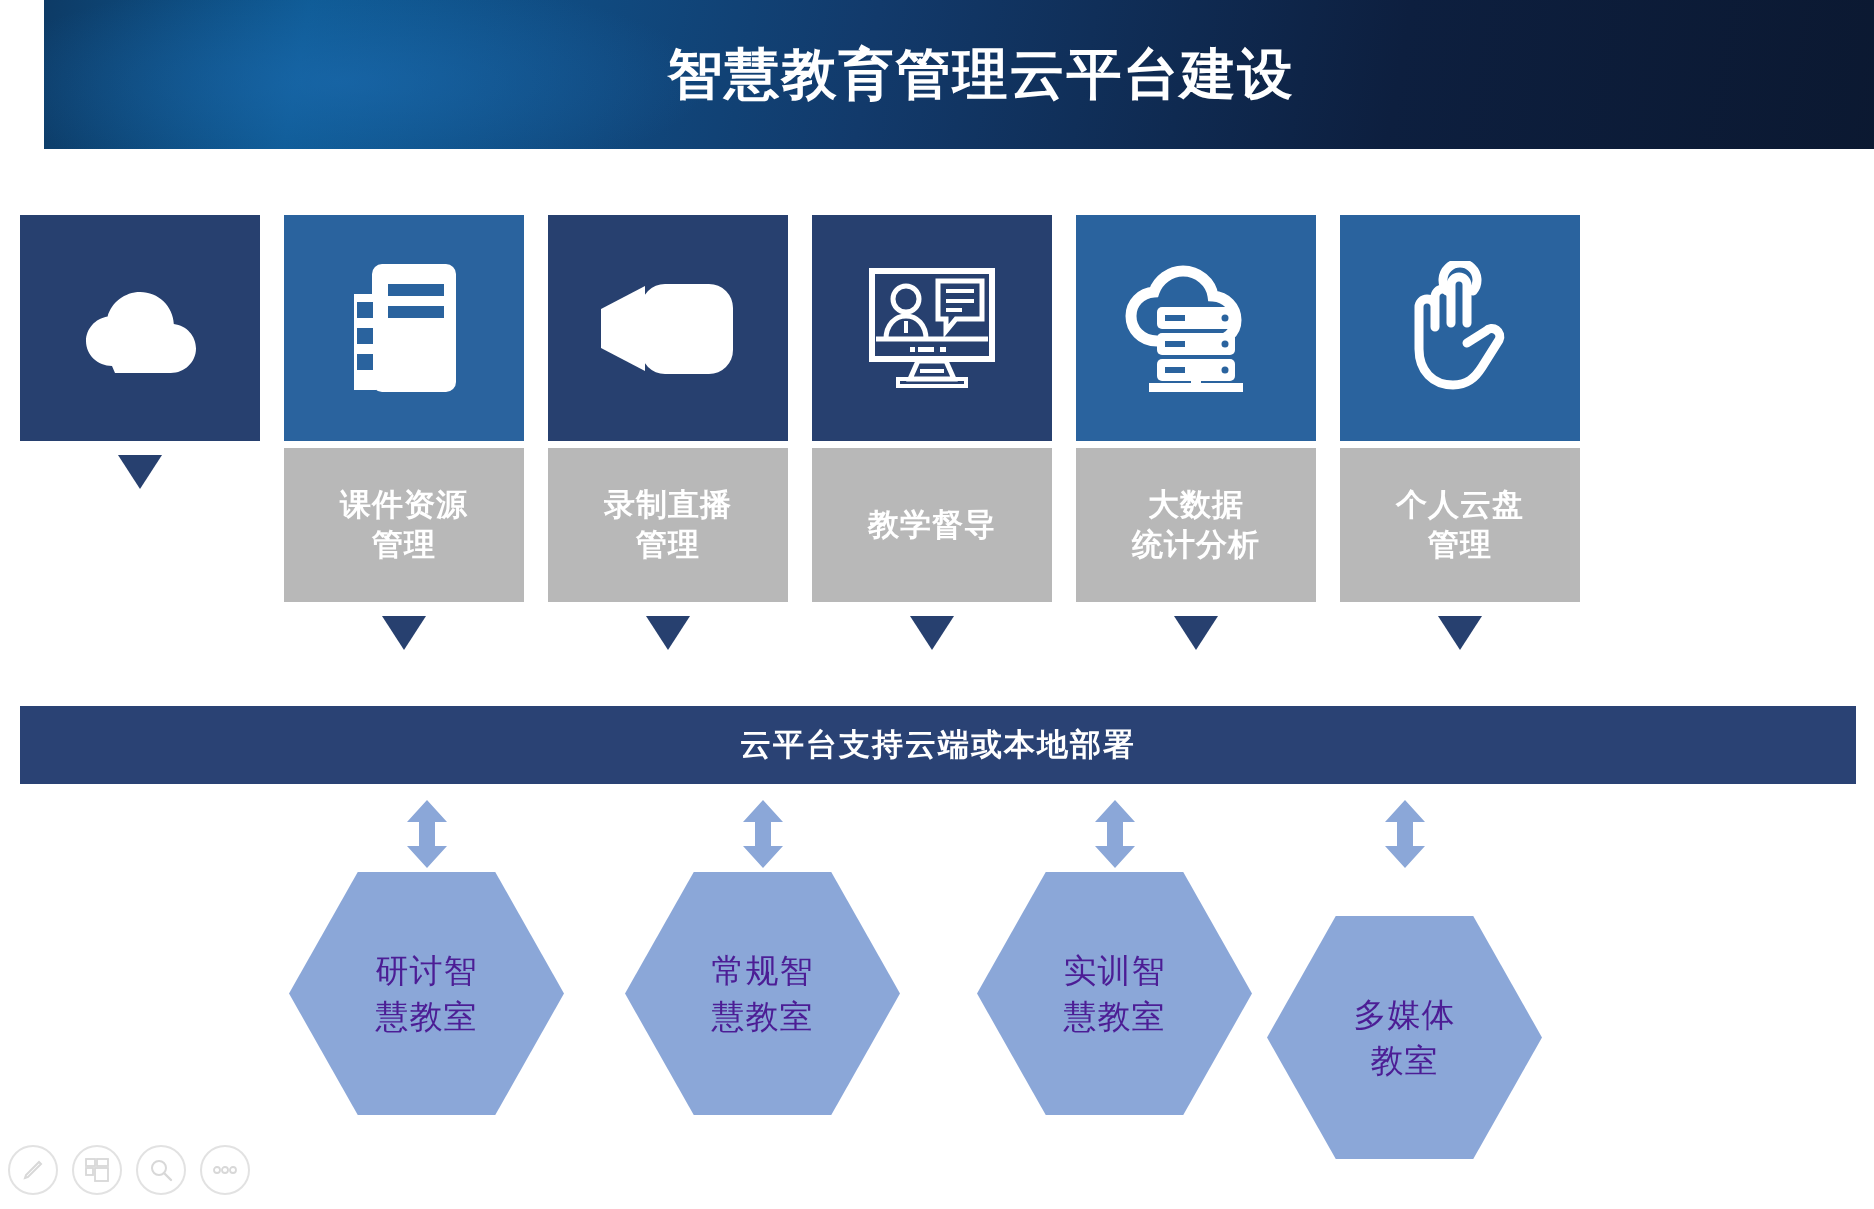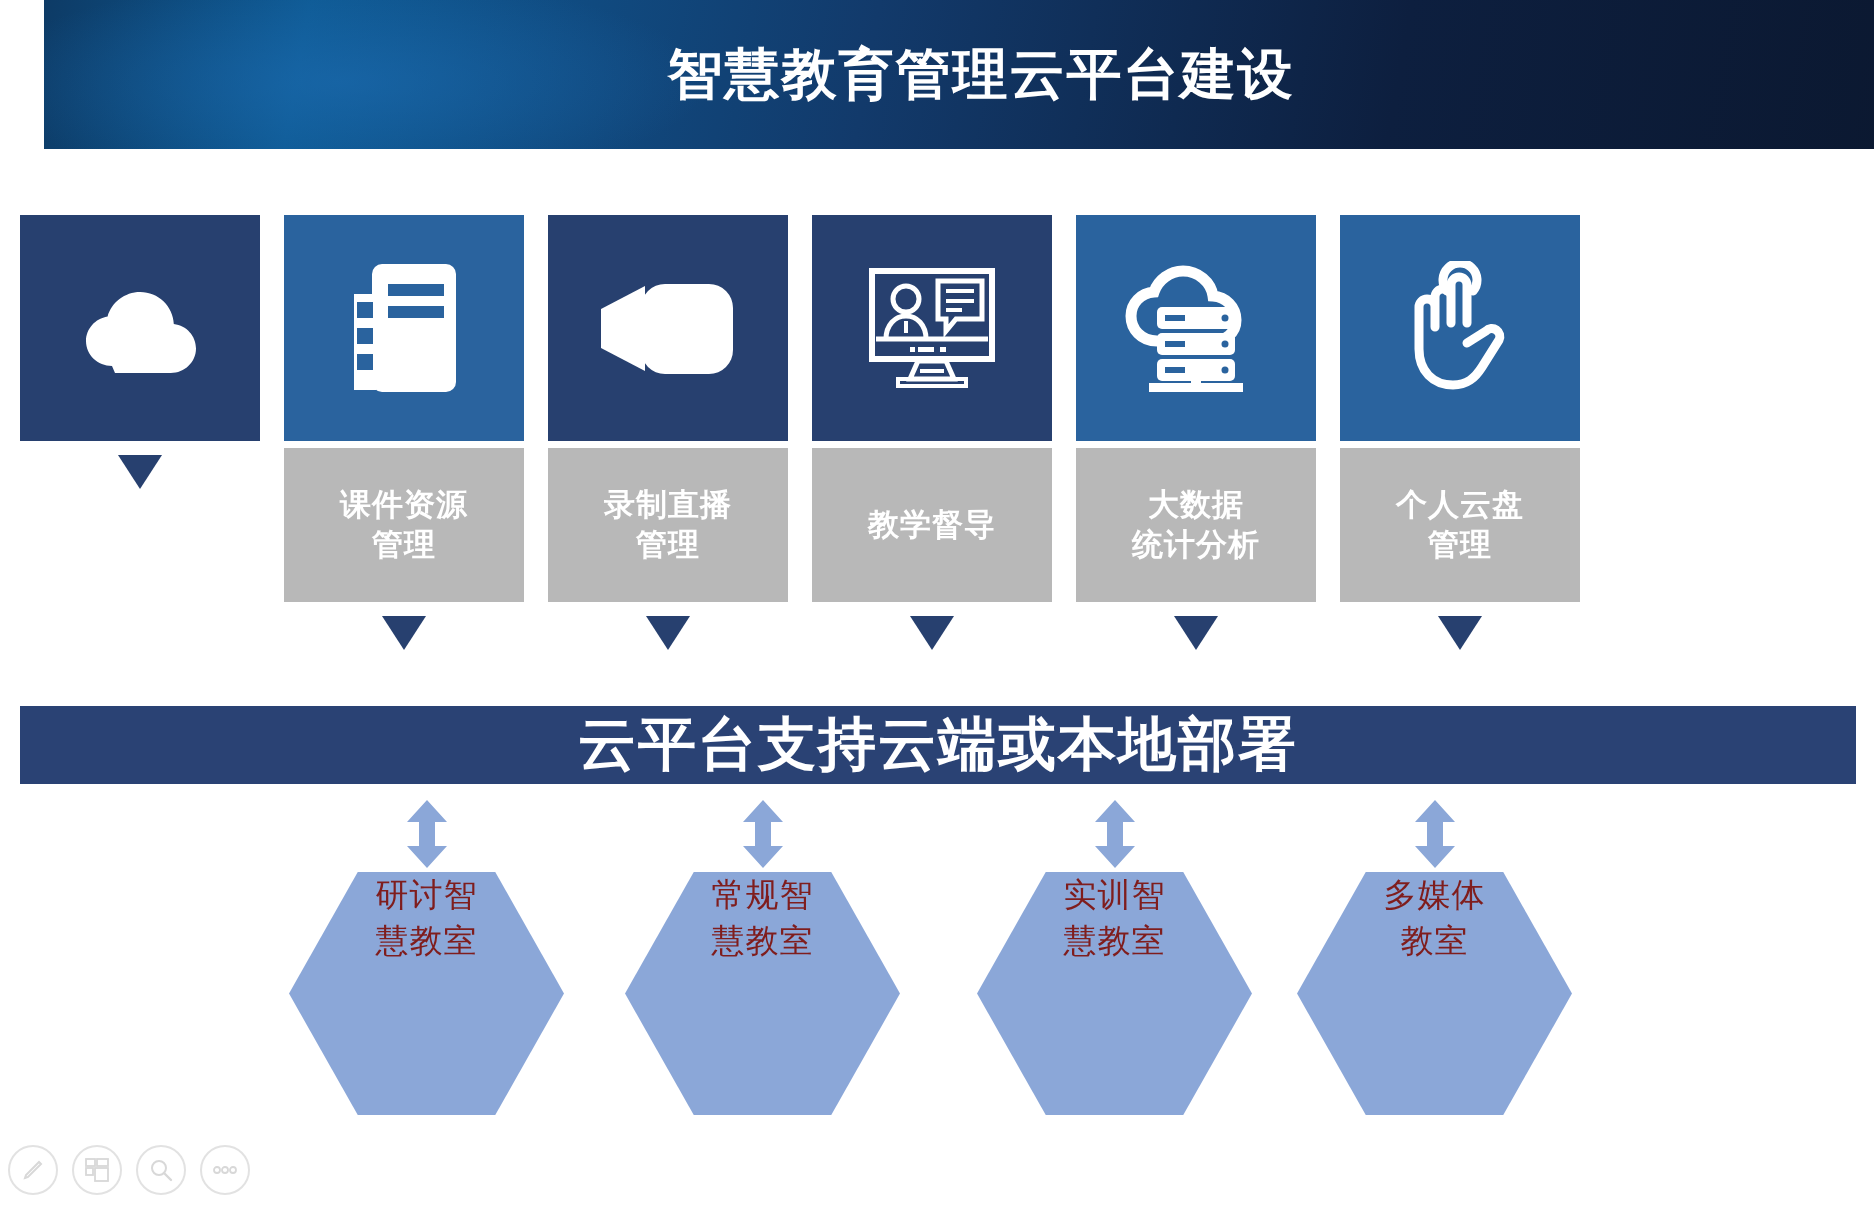--- a/index.html
+++ b/index.html
@@ -60,45 +60,45 @@
     border-top:34px solid #27406f;
   }
 
   
   .platform-bar{
     position:absolute;left:20px;top:706px;width:1836px;height:78px;
     background:#2a4274;
     display:flex;align-items:center;justify-content:center;
   }
   .platform-bar span{
-    color:#ffffff;font-size:58px;font-weight:bold;letter-spacing:2px;text-align:right;
+    color:#ffffff;font-size:31px;font-weight:bold;letter-spacing:2px;text-align:right;
   }
 
   
   .rooms{
     position:absolute;left:289px;top:800px;width:1300px;height:360px;
   }
   .room{
     position:absolute;top:0;width:275px;
     display:flex;flex-direction:column;align-items:center;
   }
   .room:nth-of-type(1){left:0;}
   .room:nth-of-type(2){left:336px;}
   .room:nth-of-type(3){left:688px;}
-  .room:nth-of-type(4){left:1008px;}
+  .room:nth-of-type(4){left:978px;gap:44px;}
 
   .dbl-arrow{height:68px;width:46px;}
   .hex{
     margin-top:4px;
     width:275px;height:243px;
     background:#8ba7d8;
     clip-path:polygon(25% 0%, 75% 0%, 100% 50%, 75% 100%, 25% 100%, 0% 50%);
-    display:flex;justify-content:center;
+    display:flex;align-items:center;justify-content:center;
     text-align:center;
-    color:#7f1d1d;font-size:33px;font-weight:normal;line-height:1.38;
+    color:#4c1d95;font-size:33px;font-weight:normal;line-height:1.38;
     letter-spacing:1px;
   }
 
   
   .toolbar{
     position:absolute;left:8px;bottom:14px;
     display:flex;gap:14px;align-items:center;
   }
   .tool{
     width:46px;height:46px;border-radius:50%;

